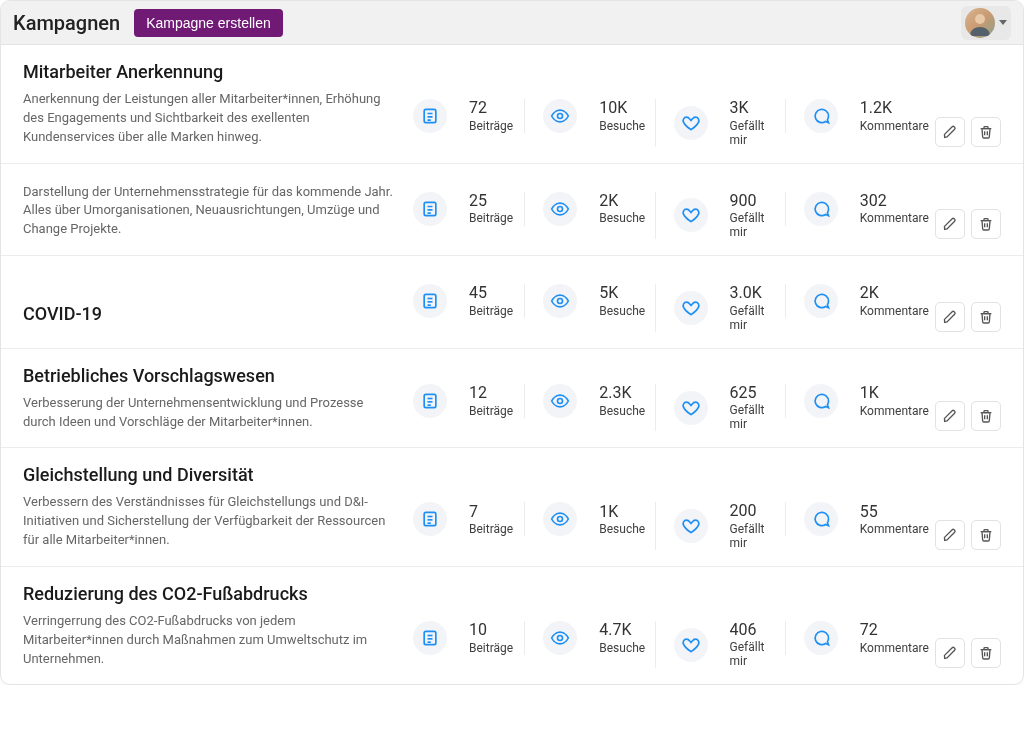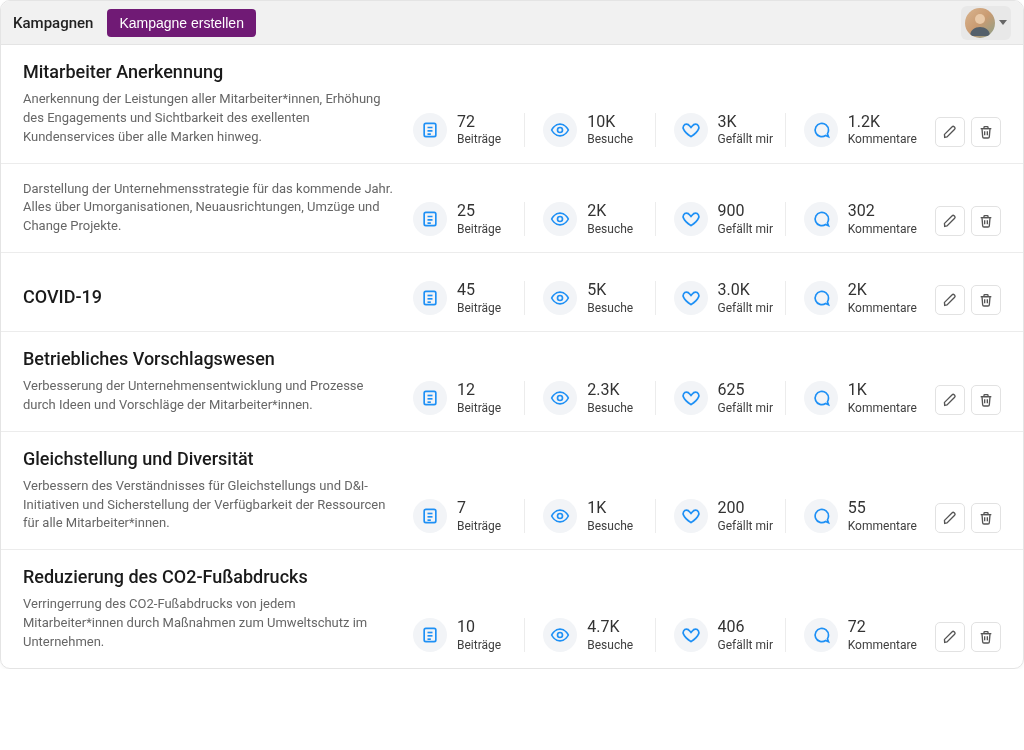--- a/index.html
+++ b/index.html
@@ -18,21 +18,21 @@
   }
   .topbar {
     display: flex;
     align-items: center;
     background: #f1f1f1;
     border-bottom: 1px solid #e4e4e4;
     padding: 6px 12px;
     height: 44px;
   }
   .topbar .title {
-    font-size: 15px;
+    font-size: 20px;
     font-weight: 500;
     color: #222;
     margin-right: 14px;
   }
   .btn-primary {
     background: #701a75;
     color: #fff;
     border: none;
     border-radius: 4px;
     padding: 6px 12px;
@@ -91,21 +91,21 @@
   }
   .stats {
     flex: 1;
     display: flex;
     align-items: flex-start;
     padding-top: 12px;
   }
   .stat {
     display: flex;
     align-items: center;
-    gap: 10px;
+    gap: 22px;
     flex: 1;
     min-width: 0;
     border-left: 1px solid #ececec;
     padding-left: 18px;
   }
   .stat:first-child { border-left: none; padding-left: 10px; }
   .stat-icon {
     width: 34px;
     height: 34px;
     border-radius: 50%;

